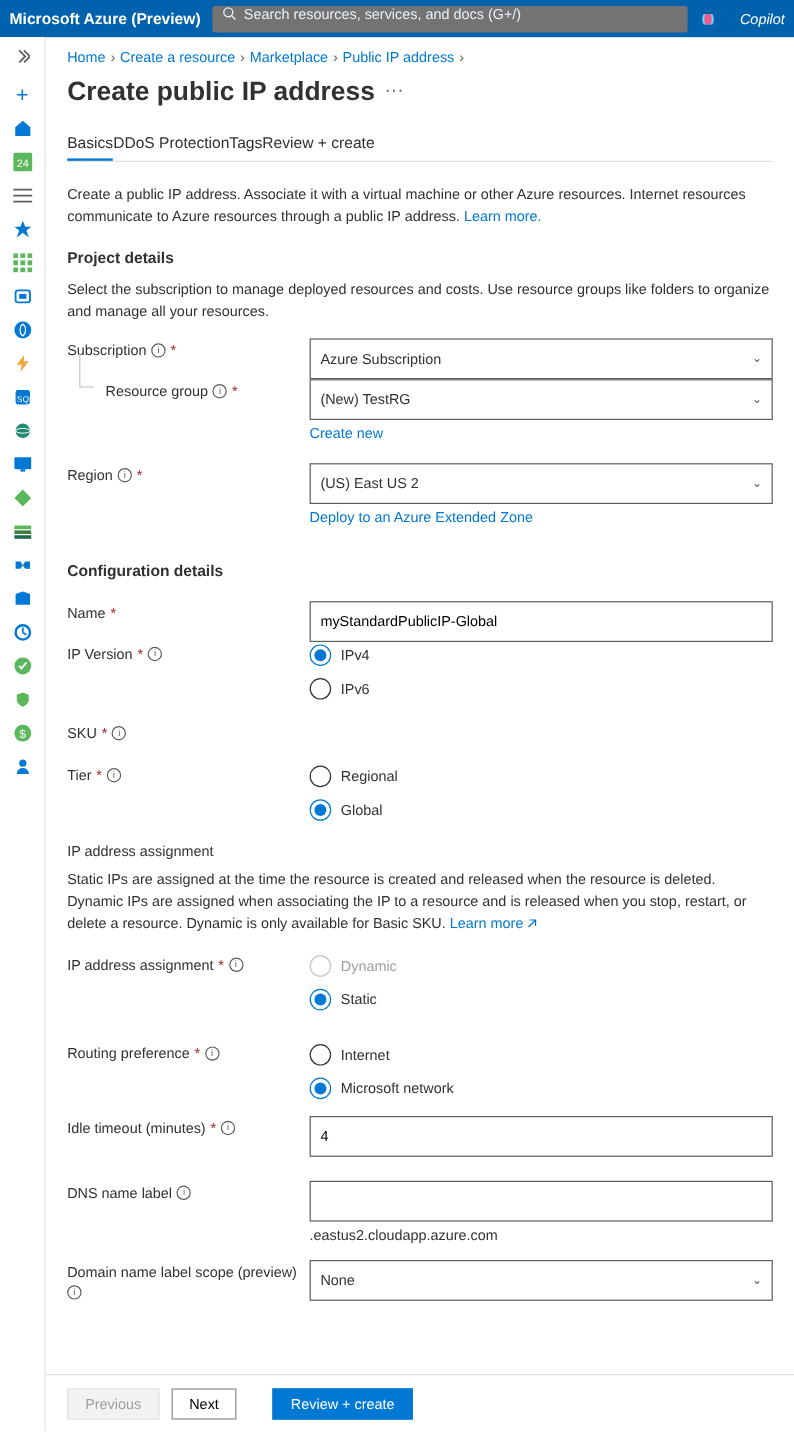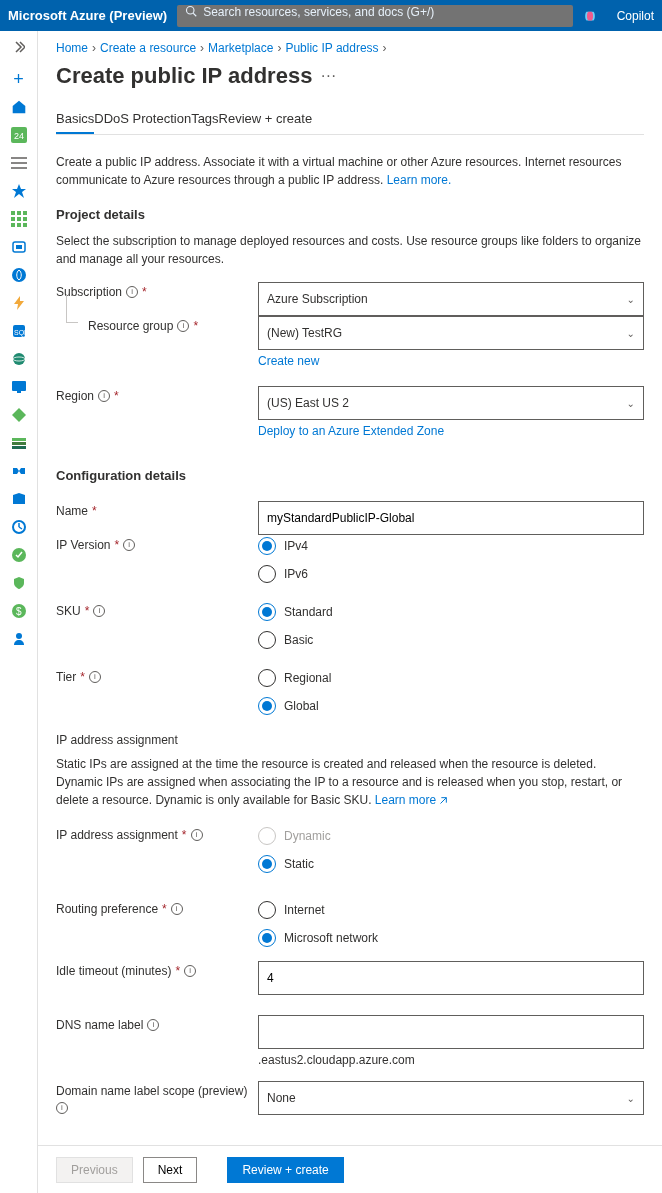--- a/index.html
+++ b/index.html
@@ -3,21 +3,21 @@
 <meta charset="utf-8">
 <style>
 * { box-sizing: border-box; margin: 0; padding: 0; font-family: "Segoe UI", Arial, sans-serif; }
 html, body { width: 662px; height: 1193px; overflow: hidden; background: #fff; }
 
 
 .topbar { height: 31px; background: #0062ad; display: flex; align-items: center; padding: 0 8px; color: #fff; font-size: 13px; }
 .topbar .brand { font-weight: 600; white-space: nowrap; }
 .topbar .search { flex: 1; margin: 0 10px; height: 22px; background: #737373; border-radius: 2px; display: flex; align-items: flex-start; padding: 0 8px; color: #e6f0fa; font-size: 12px; }
 .topbar .search svg { margin-right: 6px; flex-shrink:0; }
-.topbar .copilot { display: flex; align-items: center; font-size: 12px; gap: 20px; white-space: nowrap; }
+.topbar .copilot { display: flex; align-items: center; font-size: 12px; gap: 20px; white-space: nowrap; font-style: italic; }
 
 
 .shell { display: flex; height: calc(1193px - 31px); }
 .rail { width: 38px; background: #fff; border-right: 1px solid #e1e1e1; display: flex; flex-direction: column; align-items: center; padding-top: 4px; gap: 4px; }
 .rail .rail-icon { width: 24px; height: 24px; display: flex; align-items: center; justify-content: center; font-size: 14px; color: #605e5c; cursor: pointer; border-radius:2px; }
 .rail .rail-icon.chev { margin-bottom: 4px; }
 .rail .add { color:#0078d4; font-size:18px; font-weight:300;}
 .rail svg { display:block; }
 
 
@@ -350,32 +350,20 @@
           </div>
         </div>
       </div>
 
       <div class="form-row" style="margin-top:18px">
         <div class="label-col">
           <span>SKU</span>
           <span class="req">*</span>
           <span class="info-ic">i</span>
         </div>
-        <div class="input-col">
-          <div class="radio-group">
-            <div class="radio-opt selected">
-                <span class="radio-circle"></span>
-                <span>Standard</span>
-              </div>
-            <div class="radio-opt">
-                <span class="radio-circle"></span>
-                <span>Basic</span>
-              </div>
-          </div>
-        </div>
       </div>
 
       <div class="form-row" style="margin-top:18px">
         <div class="label-col">
           <span>Tier</span>
           <span class="req">*</span>
           <span class="info-ic">i</span>
         </div>
         <div class="input-col">
           <div class="radio-group">

